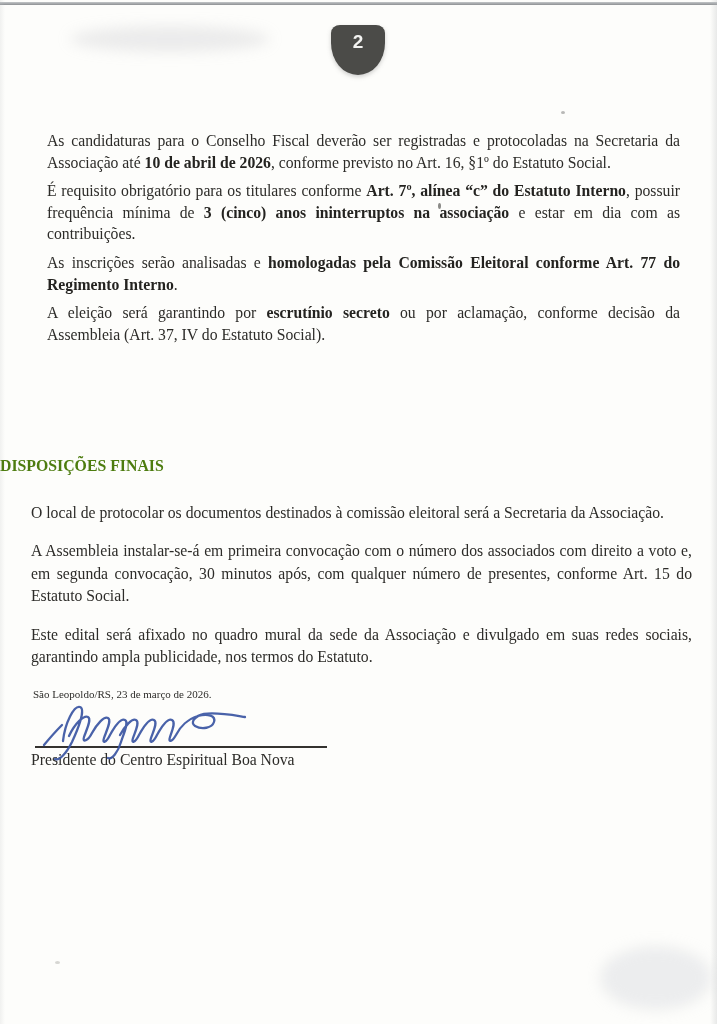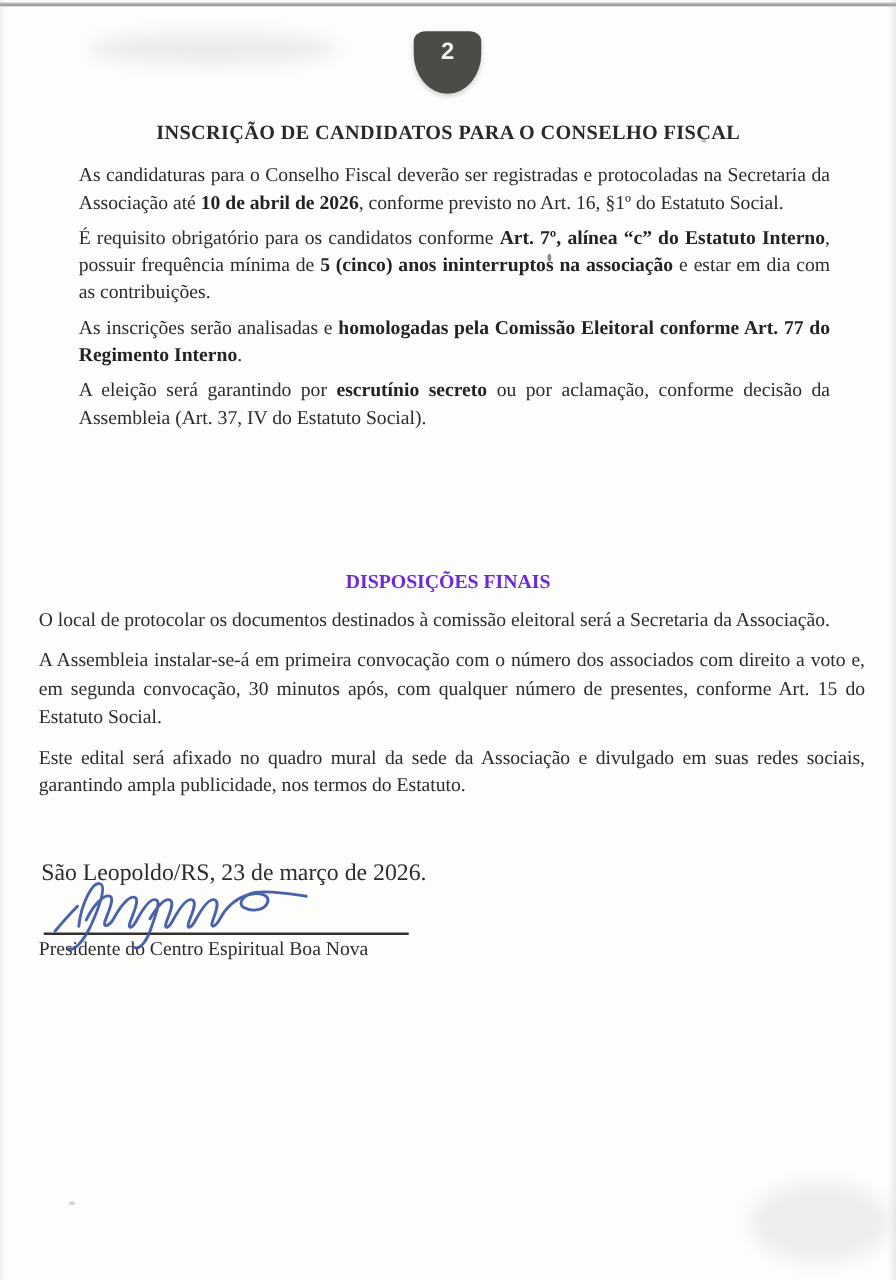--- a/index.html
+++ b/index.html
@@ -32,28 +32,28 @@
     box-shadow:0 2px 4px rgba(120,120,120,.35);}
   .badge .num{color:#f3f3f1;font-family:"Liberation Sans","DejaVu Sans",sans-serif;
     font-weight:bold;font-size:19px;margin-top:6px;}
 
   .doc-title{position:absolute;top:97px;left:0;width:717px;margin:0;text-align:center;
     font-size:16.2px;font-weight:bold;letter-spacing:.3px;color:#2a2927;}
 
   .body-block{position:absolute;}
   .sec1{top:130px;left:47px;width:633px;}
   .sec2{top:486px;left:31px;width:661px;}
-  .para{margin:0 16px 7px;font-size:15.7px;line-height:21.6px;text-align:justify;}
-  .sec2 .para{line-height:22.4px;margin:0 0 10px;}
+  .para{margin:0 0 7px;font-size:15.7px;line-height:21.6px;text-align:justify;}
+  .sec2 .para{line-height:22.4px;margin:16px 0 10px;}
   .para b{color:#242320;}
 
-  .sec2-title{position:absolute;top:457px;left:0;width:717px;margin:0;text-align:center;
-    font-size:15.8px;font-weight:bold;color:#6d28d9;}
+  .sec2-title{position:absolute;top:457px;left:0;width:717px;margin:0;text-align:left;
+    font-size:15.8px;font-weight:bold;color:#4d7c0f;}
 
-  .place-date{position:absolute;top:688px;left:33px;margin:0;font-size:19px;}
+  .place-date{position:absolute;top:688px;left:33px;margin:0;font-size:11px;}
   .sig-line{position:absolute;top:746px;left:35px;width:292px;height:2px;background:#34322f;}
   .signature-svg{position:absolute;left:36px;top:699px;z-index:2;}
   .sig-label{position:absolute;top:751px;left:31px;margin:0;font-size:15.7px;}
 </style>
 </head>
 <body>
 
 <div class="page">
 
   <div class="scan-top-line"></div>
@@ -62,24 +62,23 @@
   <div class="smudge smudge-a"></div>
   <div class="smudge smudge-b"></div>
   <div class="speck speck-a"></div>
   <div class="speck speck-b"></div>
   <div class="speck speck-c"></div>
 
   <div class="badge">
     <span class="num">2</span>
   </div>
 
-  <h1 class="doc-title">INSCRIÇÃO DE CANDIDATOS PARA O CONSELHO FISCAL</h1>
   <div class="body-block sec1">
       <p class="para"><span>As candidaturas para o Conselho Fiscal deverão ser registradas e protocoladas na Secretaria da Associação até </span><b>10 de abril de 2026</b><span>, conforme previsto no Art. 16, §1º do Estatuto Social.</span></p>
-      <p class="para"><span>É requisito obrigatório para os candidatos conforme </span><b>Art. 7º, alínea “c” do Estatuto Interno</b><span>, possuir frequência mínima de </span><b>5 (cinco) anos ininterruptos na associação</b><span> e estar em dia com as contribuições.</span></p>
+      <p class="para"><span>É requisito obrigatório para os titulares conforme </span><b>Art. 7º, alínea “c” do Estatuto Interno</b><span>, possuir frequência mínima de </span><b>3 (cinco) anos ininterruptos na associação</b><span> e estar em dia com as contribuições.</span></p>
       <p class="para"><span>As inscrições serão analisadas e </span><b>homologadas pela Comissão Eleitoral conforme Art. 77 do Regimento Interno</b><span>.</span></p>
       <p class="para"><span>A eleição será garantindo por </span><b>escrutínio secreto</b><span> ou por aclamação, conforme decisão da Assembleia (Art. 37, IV do Estatuto Social).</span></p>
     </div>
 
   <h2 class="sec2-title">DISPOSIÇÕES FINAIS</h2>
   <div class="body-block sec2">
       <p class="para"><span>O local de protocolar os documentos destinados à comissão eleitoral será a Secretaria da Associação.</span></p>
       <p class="para"><span>A Assembleia instalar-se-á em primeira convocação com o número dos associados com direito a voto e, em segunda convocação, 30 minutos após, com qualquer número de presentes, conforme Art. 15 do Estatuto Social.</span></p>
       <p class="para"><span>Este edital será afixado no quadro mural da sede da Associação e divulgado em suas redes sociais, garantindo ampla publicidade, nos termos do Estatuto.</span></p>
     </div>

